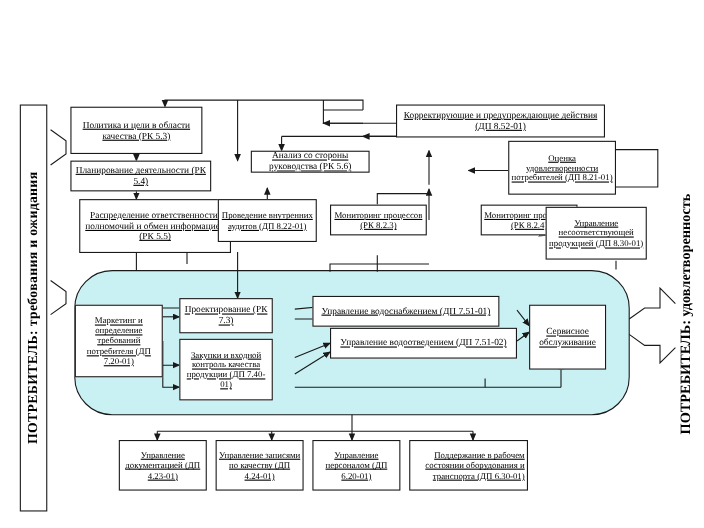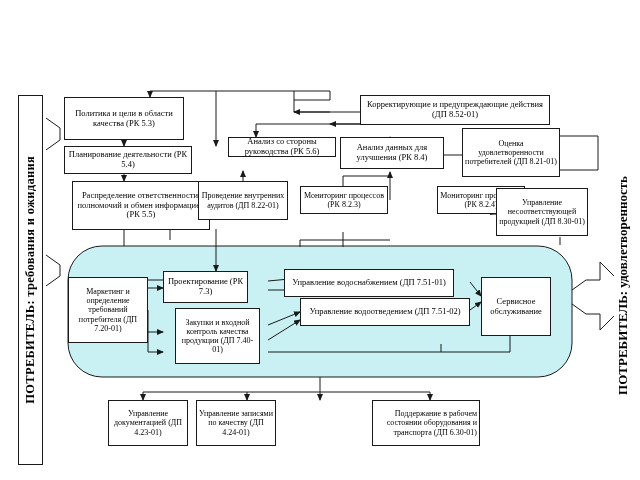--- a/index.html
+++ b/index.html
@@ -36,20 +36,21 @@
     justify-content: center;
     text-align: center;
     line-height: 1.15;
     color: #000000;
     padding: 1px 2px;
     overflow: hidden;
   }
   .node span {
     display: block;
     width: 100%;
+    text-decoration: underline;
   }
 
   .side-label {
     position: absolute;
     z-index: 6;
     box-sizing: border-box;
     border: 1px solid #1a1a1a;
     background: #ffffff;
     display: flex;
     align-items: center;
@@ -188,23 +189,20 @@
   </div>
 
   <div class="node" style="left:360px; top:95px;  width:190px; height:30px; font-size:8.5px;">
     <span>Корректирующие и предупреждающие действия (ДП 8.52-01)</span>
   </div>
 
   <div class="node" style="left:228px; top:137px; width:108px; height:20px; font-size:8.5px;">
     <span>Анализ со стороны руководства (РК 5.6)</span>
   </div>
 
-  <div class="node" style="left:340px; top:137px; width:104px; height:32px; font-size:8.5px;">
-    <span>Анализ данных для улучшения (РК 8.4)</span>
-  </div>
 
   <div class="node" style="left:462px; top:128px; width:98px; height:49px; font-size:8px;">
     <span>Оценка удовлетворенности потребителей (ДП 8.21-01)</span>
   </div>
 
   <div class="node" style="left:198px; top:181px; width:90px; height:39px; font-size:8px;">
     <span>Проведение внутренних аудитов (ДП 8.22-01)</span>
   </div>
 
   <div class="node" style="left:300px; top:186px; width:88px; height:28px; font-size:8px;">
@@ -220,21 +218,21 @@
   </div>
 
   <div class="node" style="left:68px;  top:277px; width:80px; height:66px; font-size:8px;">
     <span>Маркетинг и определение требований потребителя (ДП 7.20-01)</span>
   </div>
 
   <div class="node" style="left:163px; top:271px; width:85px; height:32px; font-size:8.5px;">
     <span>Проектирование (РК 7.3)</span>
   </div>
 
-  <div class="node" style="left:163px; top:308px; width:85px; height:56px; font-size:8px;margin-left:12px;">
+  <div class="node" style="left:163px; top:308px; width:85px; height:56px; font-size:8px;">
     <span>Закупки и входной контроль качества продукции (ДП 7.40-01)</span>
   </div>
 
   <div class="node" style="left:284px; top:269px; width:170px; height:28px; font-size:8.5px;">
     <span>Управление водоснабжением (ДП 7.51-01)</span>
   </div>
 
   <div class="node" style="left:300px; top:298px; width:170px; height:28px; font-size:8.5px;">
     <span>Управление водоотведением (ДП 7.51-02)</span>
   </div>
@@ -244,18 +242,21 @@
   </div>
 
   <div class="node" style="left:108px; top:400px; width:80px; height:46px; font-size:8px;">
     <span>Управление документацией (ДП 4.23-01)</span>
   </div>
 
   <div class="node" style="left:196px; top:400px; width:80px; height:46px; font-size:8px;">
     <span>Управление записями по качеству (ДП 4.24-01)</span>
   </div>
 
+  <div class="node" style="left:284px; top:400px; width:80px; height:46px; font-size:8px;">
+    <span>Управление персоналом (ДП 6.20-01)</span>
+  </div>
 
   <div class="node" style="left:372px; top:400px; width:108px; height:46px; font-size:8px;text-align:right;">
     <span>Поддержание в рабочем состоянии оборудования и транспорта (ДП 6.30-01)</span>
   </div>
 
 </div>
 
 </body></html>

